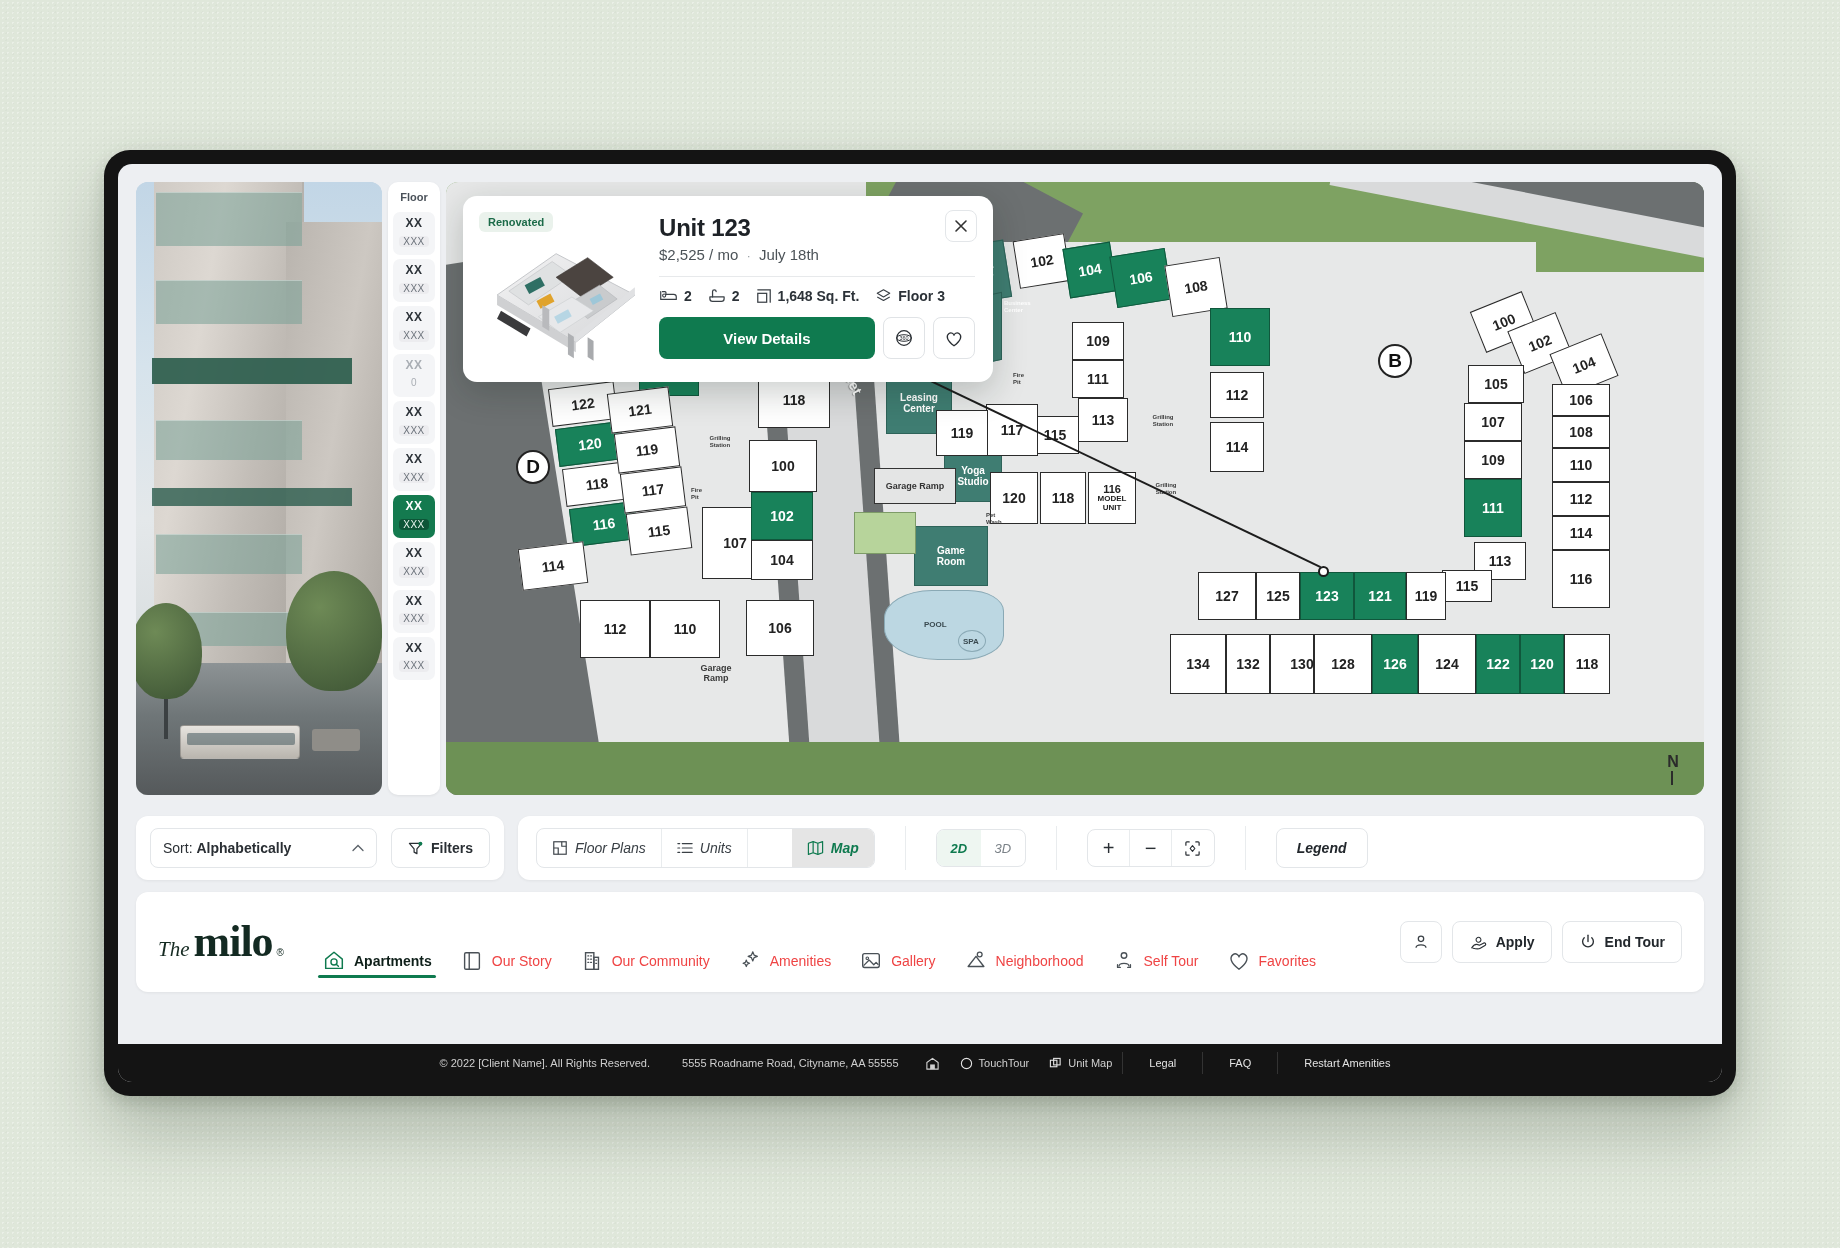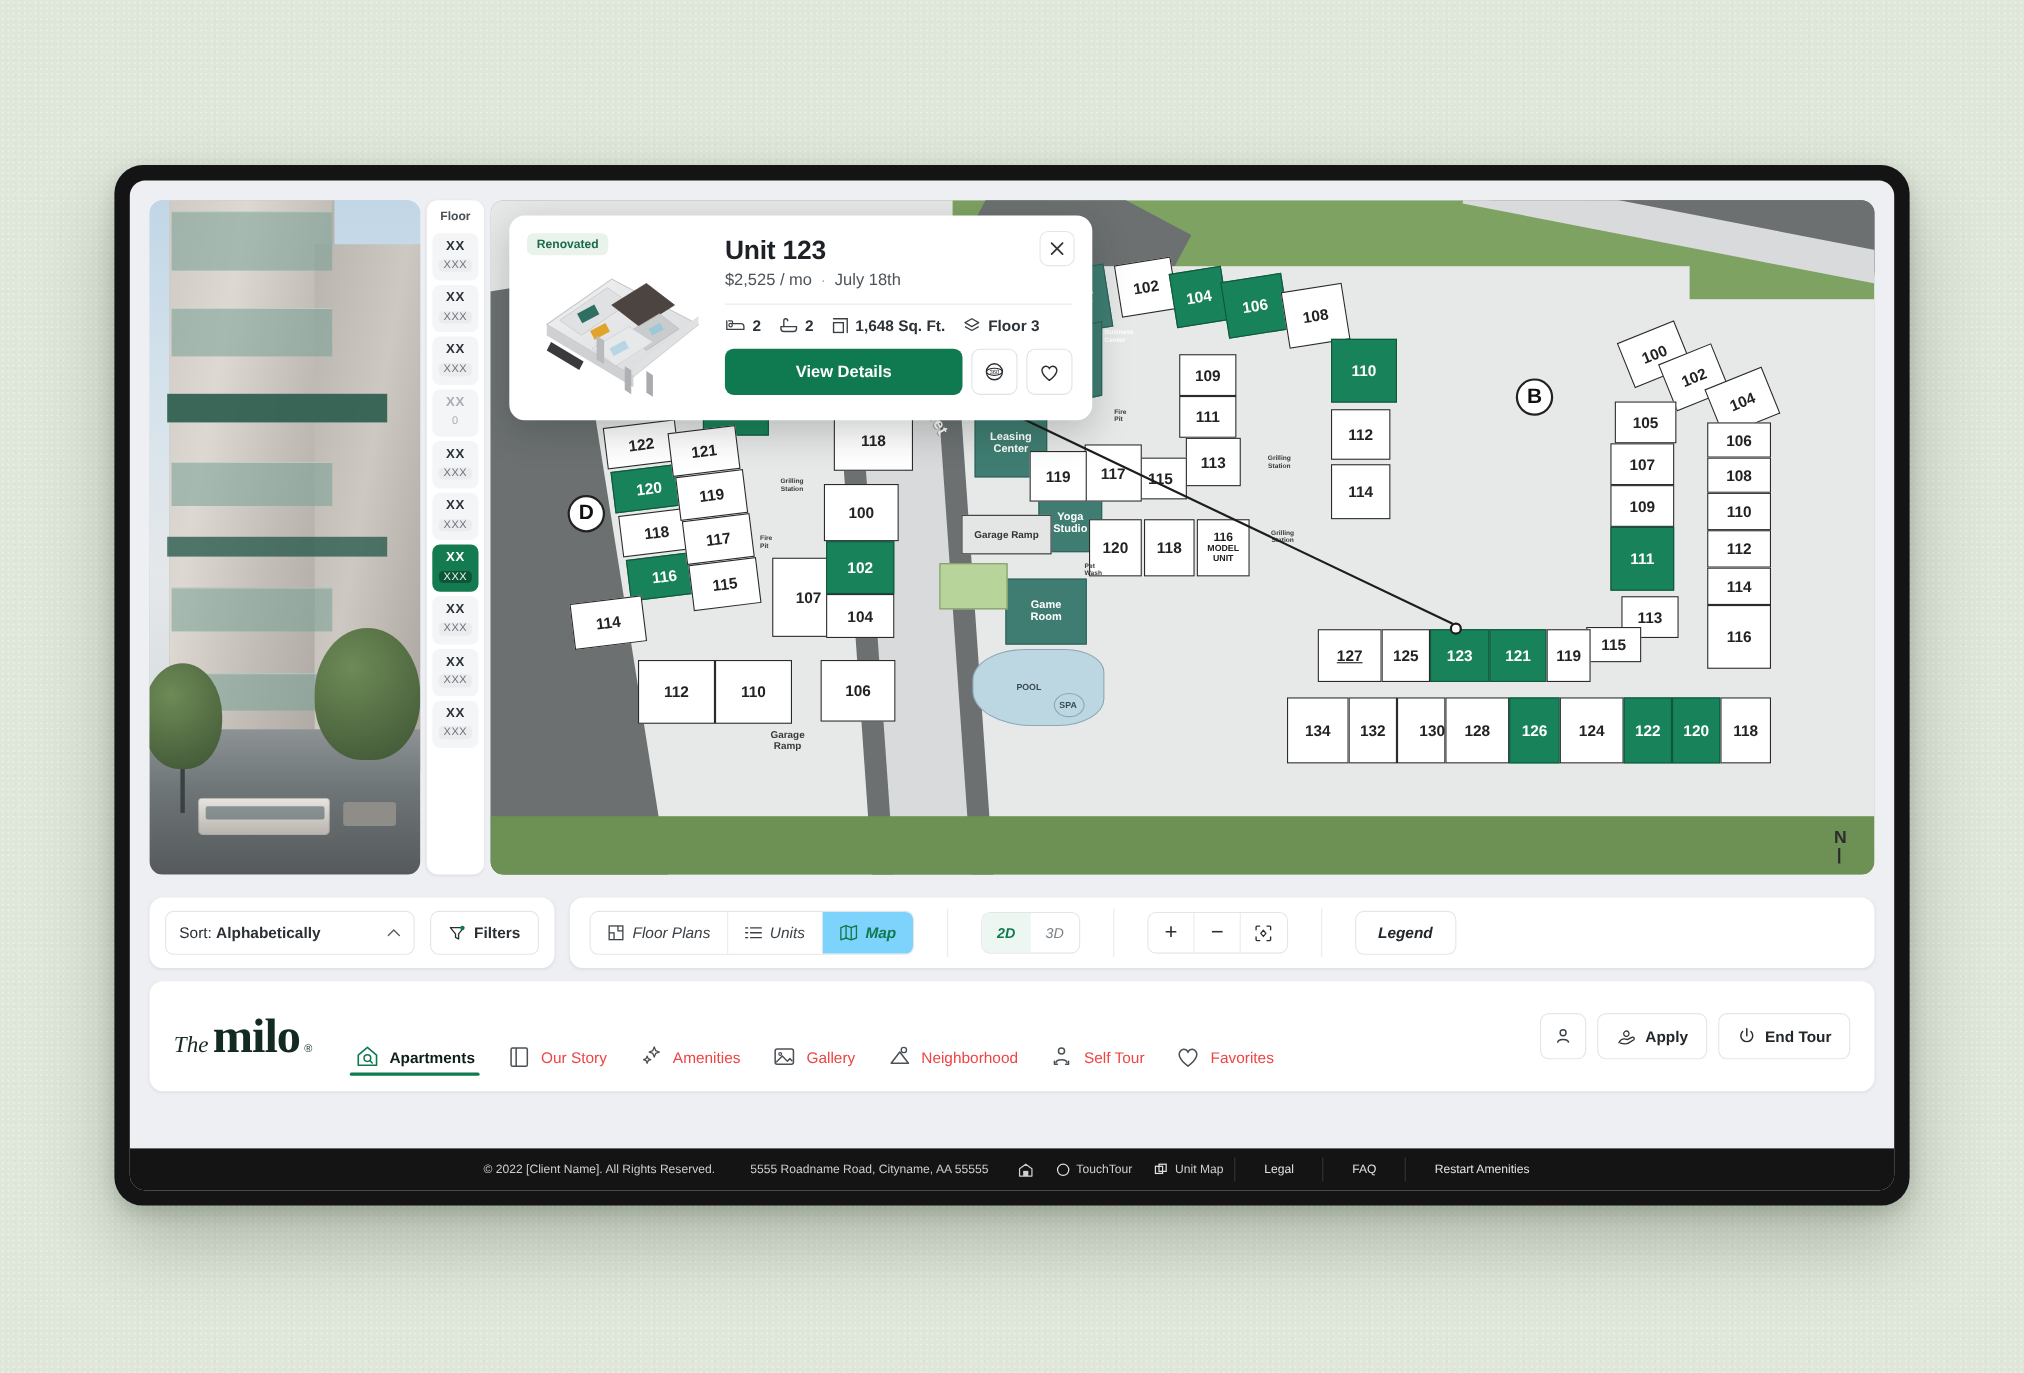--- a/index.html
+++ b/index.html
@@ -270,21 +270,21 @@
   .seg-group {
     display:flex; align-items:center; height:40px; margin: 0 18px;
     border:1px solid #e3e6e9; border-radius: 8px; overflow:hidden;
   }
   .seg {
     display:flex; align-items:center; gap:7px;
     padding: 0 15px; height: 100%; font-size: 14px; color:#3a4046; cursor:pointer;
     border-right: 1px solid #e9ecee;
   }
   .seg:last-child { border-right: none; }
-  .seg.on { background:#7dd3fc; color:#0f7a4f; font-weight:700; }
+  .seg.on { background:#e5e5e5; color:#0f7a4f; font-weight:700;margin-left:44px; }
   .vsep { width:1px; height:44px; background:#e9ecee; }
   .toggle2d {
     display:flex; height:38px; border:1px solid #e3e6e9; border-radius:8px; overflow:hidden; margin: 0 18px;
   }
   .toggle2d div { width:44px; display:flex; align-items:center; justify-content:center; font-size:13px; color:#7b8288; cursor:pointer;}
   .toggle2d div.on { background:#eef6f1; color:#0f7a4f; font-weight:700;}
   .zoomgrp { display:flex; height:38px; border:1px solid #e3e6e9; border-radius:8px; overflow:hidden; margin:0 18px;}
   .zoomgrp div { width:42px; display:flex; align-items:center; justify-content:center; cursor:pointer; border-right:1px solid #e9ecee; color:#2a2f34;}
   .zoomgrp div:last-child{border-right:none;}
   .legend-btn {
@@ -490,21 +490,21 @@
         <div class="bldg" style="left:1106px;top:234px;width:58px;height:32px;">108</div>
         <div class="bldg" style="left:1018px;top:259px;width:58px;height:38px;">109</div>
         <div class="bldg" style="left:1106px;top:266px;width:58px;height:34px;">110</div>
         <div class="bldg sel" style="left:1018px;top:297px;width:58px;height:58px;">111</div>
         <div class="bldg" style="left:1106px;top:300px;width:58px;height:34px;">112</div>
         <div class="bldg" style="left:1106px;top:334px;width:58px;height:34px;">114</div>
         <div class="bldg" style="left:1028px;top:360px;width:52px;height:38px;">113</div>
         <div class="bldg" style="left:1106px;top:368px;width:58px;height:58px;">116</div>
         <div class="bldg" style="left:996px;top:388px;width:50px;height:32px;">115</div>
 
-        <div class="bldg" style="left:752px;top:390px;width:58px;height:48px;text-decoration:underline;">127</div>
+        <div class="bldg" style="left:752px;top:390px;width:58px;height:48px;">127</div>
         <div class="bldg" style="left:810px;top:390px;width:44px;height:48px;">125</div>
         <div class="bldg sel" style="left:854px;top:390px;width:54px;height:48px;">123</div>
         <div class="bldg sel" style="left:908px;top:390px;width:52px;height:48px;">121</div>
         <div class="bldg" style="left:960px;top:390px;width:40px;height:48px;">119</div>
 
         <div class="bldg" style="left:724px;top:452px;width:56px;height:60px;">134</div>
         <div class="bldg" style="left:780px;top:452px;width:44px;height:60px;">132</div>
         <div class="bldg" style="left:824px;top:452px;width:44px;height:60px;padding-left:20px;">130</div>
         <div class="bldg" style="left:868px;top:452px;width:58px;height:60px;">128</div>
         <div class="bldg sel" style="left:926px;top:452px;width:46px;height:60px;">126</div>
@@ -703,20 +703,28 @@
       </div>
       <div class="navitem">
         <svg width="24" height="24" viewBox="0 0 26 26">
           <rect x="5" y="4" width="16" height="18" rx="1.5" stroke="#4a5157" stroke-width="1.5" fill="none"></rect>
           <path d="M10 4v18" stroke="#4a5157" stroke-width="1.5"></path>
         </svg>
         <span class="nlabel">Our Story</span>
       </div>
       <div class="navitem">
         <svg width="24" height="24" viewBox="0 0 26 26">
+          <rect x="6" y="4" width="9" height="18" stroke="#4a5157" stroke-width="1.5" fill="none"></rect>
+          <rect x="15" y="9" width="5" height="13" stroke="#4a5157" stroke-width="1.5" fill="none"></rect>
+          <path d="M8.5 7.5h1M11.5 7.5h1M8.5 11h1M11.5 11h1M8.5 14.5h1M11.5 14.5h1M17 12h1M17 15.5h1" stroke="#4a5157" stroke-width="1.3" stroke-linecap="round"></path>
+        </svg>
+        <span class="nlabel">Our Community</span>
+      </div>
+      <div class="navitem">
+        <svg width="24" height="24" viewBox="0 0 26 26">
           <path d="M16 3 L17.4 6.6 L21 8 L17.4 9.4 L16 13 L14.6 9.4 L11 8 L14.6 6.6 Z" stroke="#4a5157" stroke-width="1.3" fill="none" stroke-linejoin="round"></path>
           <path d="M9 12 L10 14.5 L12.5 15.5 L10 16.5 L9 19 L8 16.5 L5.5 15.5 L8 14.5 Z" stroke="#4a5157" stroke-width="1.3" fill="none" stroke-linejoin="round"></path>
         </svg>
         <span class="nlabel">Amenities</span>
       </div>
       <div class="navitem">
         <svg width="24" height="24" viewBox="0 0 26 26">
           <rect x="4" y="5" width="18" height="15" rx="2" stroke="#4a5157" stroke-width="1.5" fill="none"></rect>
           <circle cx="9" cy="10" r="1.4" stroke="#4a5157" stroke-width="1.2" fill="none"></circle>
           <path d="M5 18 L11 12 L16 17 L18.5 14.5 L21 17" stroke="#4a5157" stroke-width="1.4" fill="none" stroke-linejoin="round"></path>

